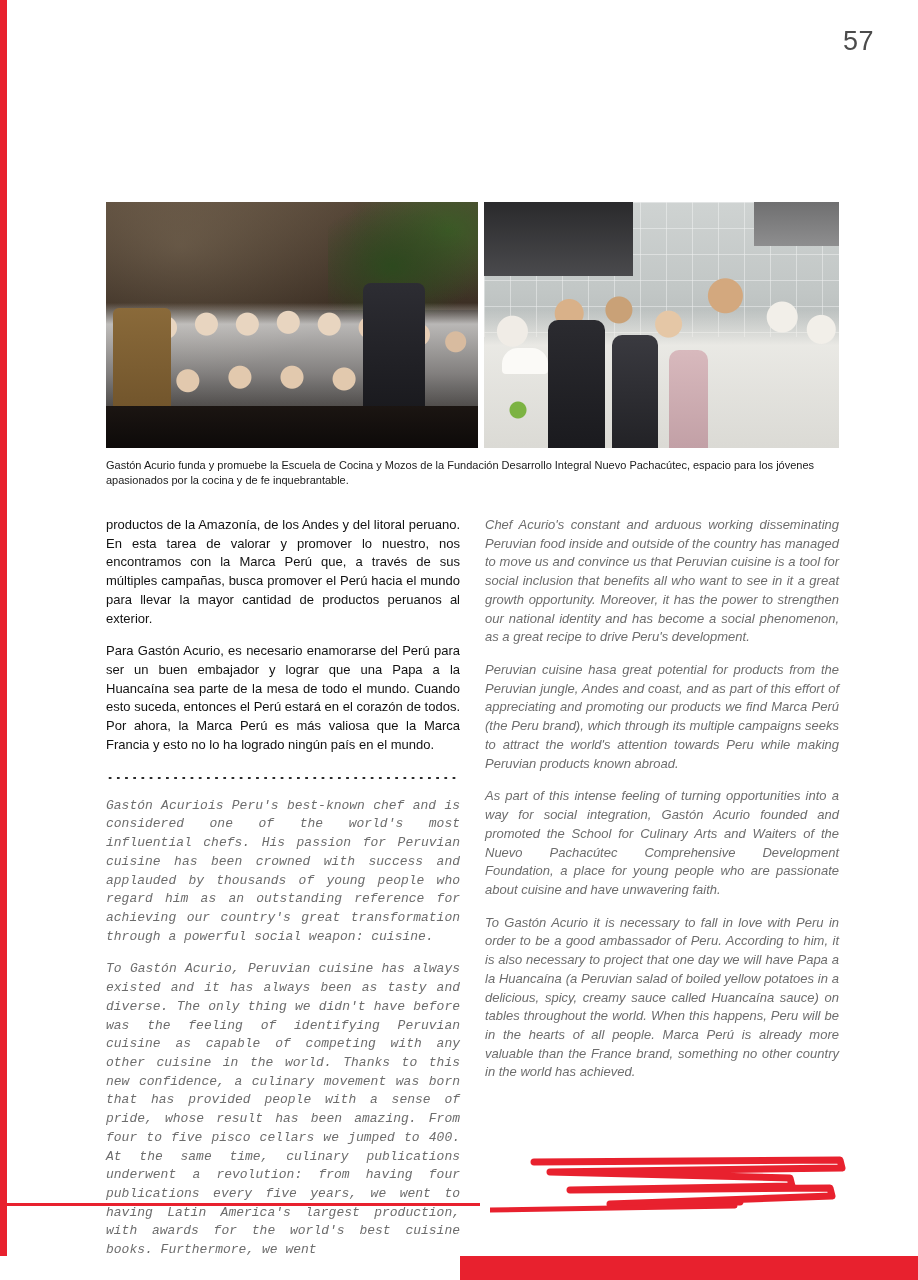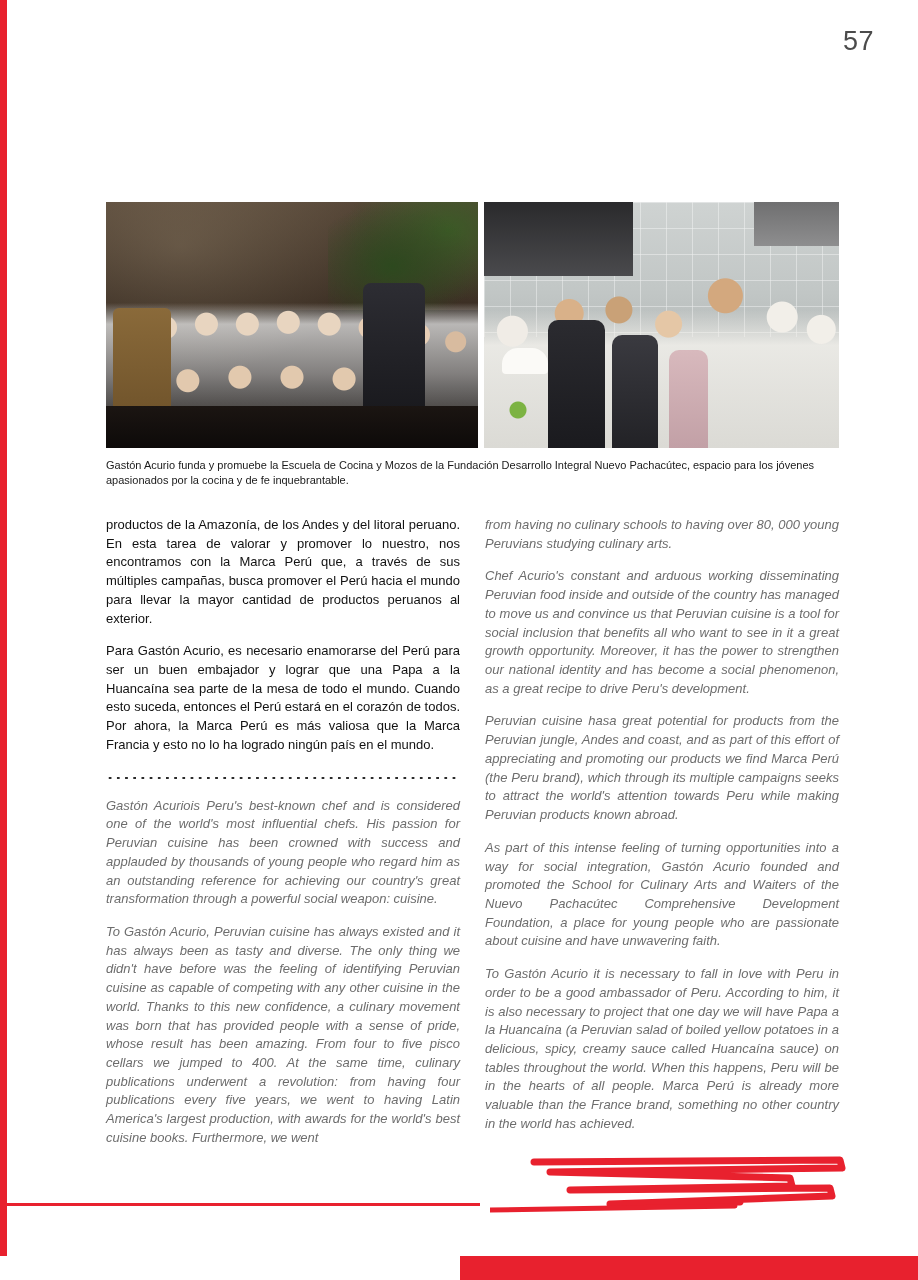--- a/index.html
+++ b/index.html
@@ -199,20 +199,21 @@
     color: #1c1c1c;
   }
   .col .es p { color: #121212; }
   .col .en p {
     font-style: italic;
     color: #6d6d6d;
   }
   .col-left .en p {
     font-style: italic;
     color: #6d6d6d;
+    font-family: Liberation Mono, monospace;
   }
 
   
   .dotted-divider {
     margin: 10px 0 18px 0;
     height: 10px;
     background-image: radial-gradient(circle, #2b2b2b 1.1px, rgba(0,0,0,0) 1.3px);
     background-size: 8.2px 10px;
     background-repeat: repeat-x;
     background-position: 0 4px;
@@ -285,21 +286,20 @@
   </div>
   <div class="dotted-divider"></div>
   <div class="en">
     <p>Gastón Acuriois Peru's best-known chef and is considered one of the world's most influential chefs. His passion for Peruvian cuisine has been crowned with success and applauded by thousands of young people who regard him as an outstanding reference for achieving our country's great transformation through a powerful social weapon: cuisine.</p>
     <p>To Gastón Acurio, Peruvian cuisine has always existed and it has always been as tasty and diverse. The only thing we didn't have before was the feeling of identifying Peruvian cuisine as capable of competing with any other cuisine in the world. Thanks to this new confidence, a culinary movement was born that has provided people with a sense of pride, whose result has been amazing. From four to five pisco cellars we jumped to 400. At the same time, culinary publications underwent a revolution: from having four publications every five years, we went to having Latin America's largest production, with awards for the world's best cuisine books. Furthermore, we went</p>
   </div>
 </div>
 
 <div class="col col-right">
   <div class="en">
-    <p>from having no culinary schools to having over 80, 000 young Peruvians studying culinary arts.</p>
     <p>Chef Acurio's constant and arduous working disseminating Peruvian food inside and outside of the country has managed to move us and convince us that Peruvian cuisine is a tool for social inclusion that benefits all who want to see in it a great growth opportunity. Moreover, it has the power to strengthen our national identity and has become a social phenomenon, as a great recipe to drive Peru's development.</p>
     <p>Peruvian cuisine hasa great potential for products from the Peruvian jungle, Andes and coast, and as part of this effort of appreciating and promoting our products we find Marca Perú (the Peru brand), which through its multiple campaigns seeks to attract the world's attention towards Peru while making Peruvian products known abroad.</p>
     <p>As part of this intense feeling of turning opportunities into a way for social integration, Gastón Acurio founded and promoted the School for Culinary Arts and Waiters of the Nuevo Pachacútec Comprehensive Development Foundation, a place for young people who are passionate about cuisine and have unwavering faith.</p>
     <p>To Gastón Acurio it is necessary to fall in love with Peru in order to be a good ambassador of Peru. According to him, it is also necessary to project that one day we will have Papa a la Huancaína (a Peruvian salad of boiled yellow potatoes in a delicious, spicy, creamy sauce called Huancaína sauce) on tables throughout the world. When this happens, Peru will be in the hearts of all people. Marca Perú is already more valuable than the France brand, something no other country in the world has achieved.</p>
   </div>
 </div>
 
 <svg class="scribble" viewBox="0 0 380 72">
   <path d="M44 14 L350 12 L352 20 L60 24 L300 30 L302 38 L80 42 L340 40 L342 48 L120 56 L250 54" fill="none" stroke="#e8212e" stroke-width="7" stroke-linecap="round" stroke-linejoin="round"></path>
   <path d="M0 62 L245 58" fill="none" stroke="#e8212e" stroke-width="5" stroke-linecap="round"></path>

